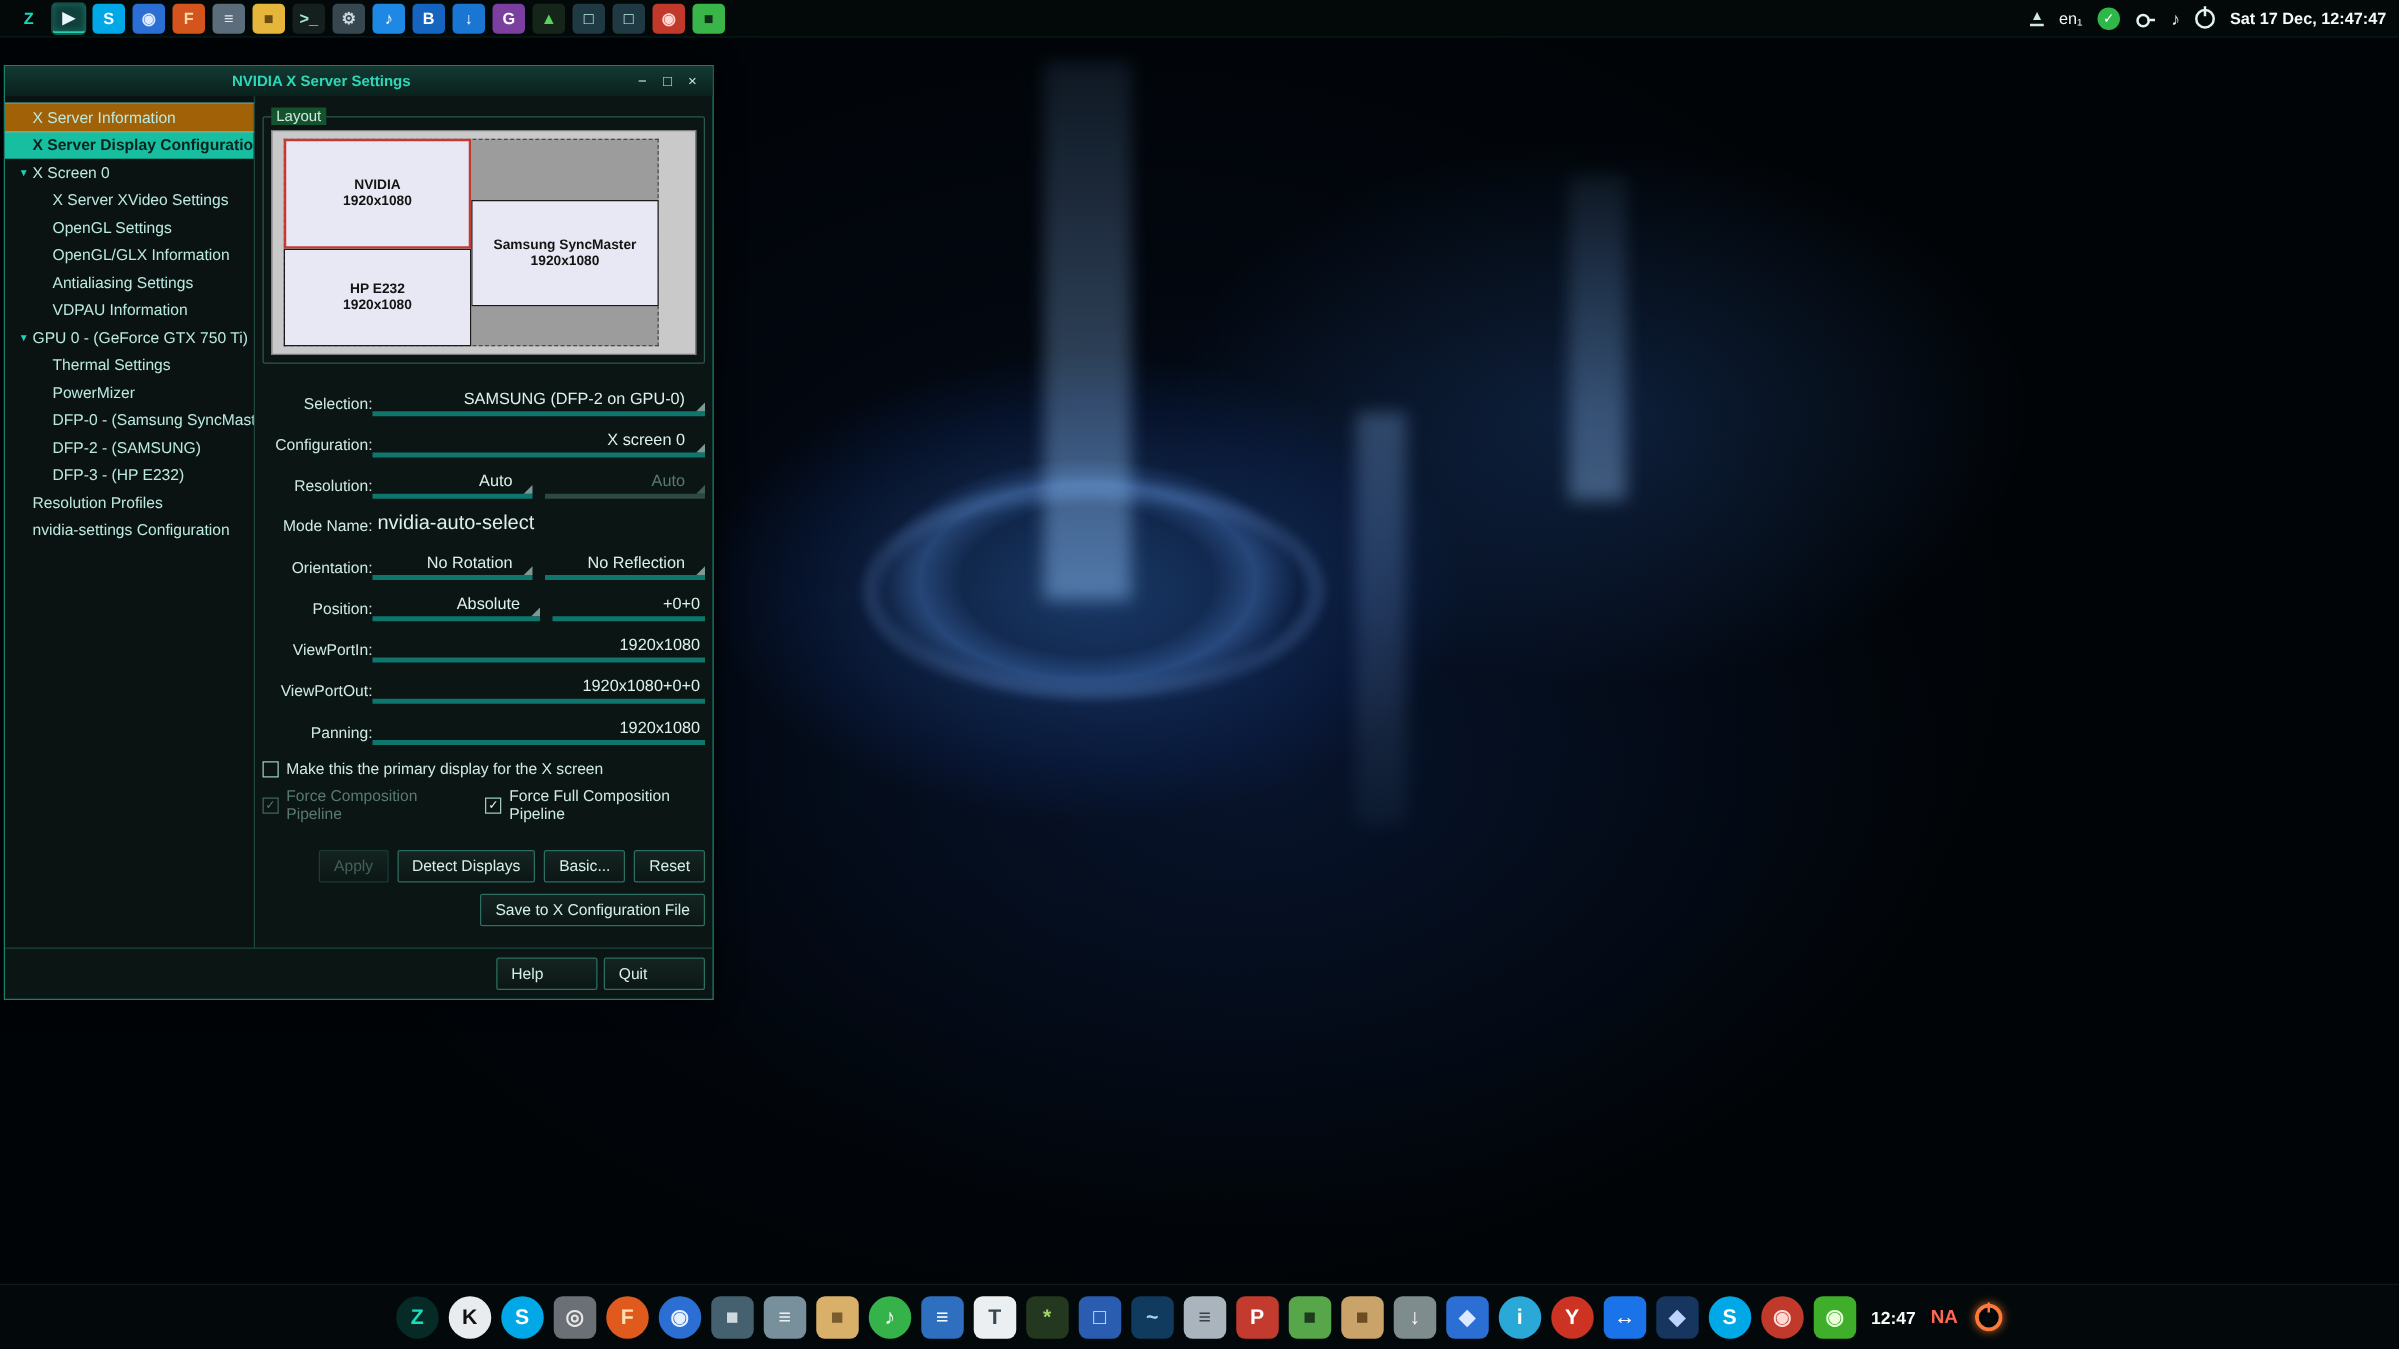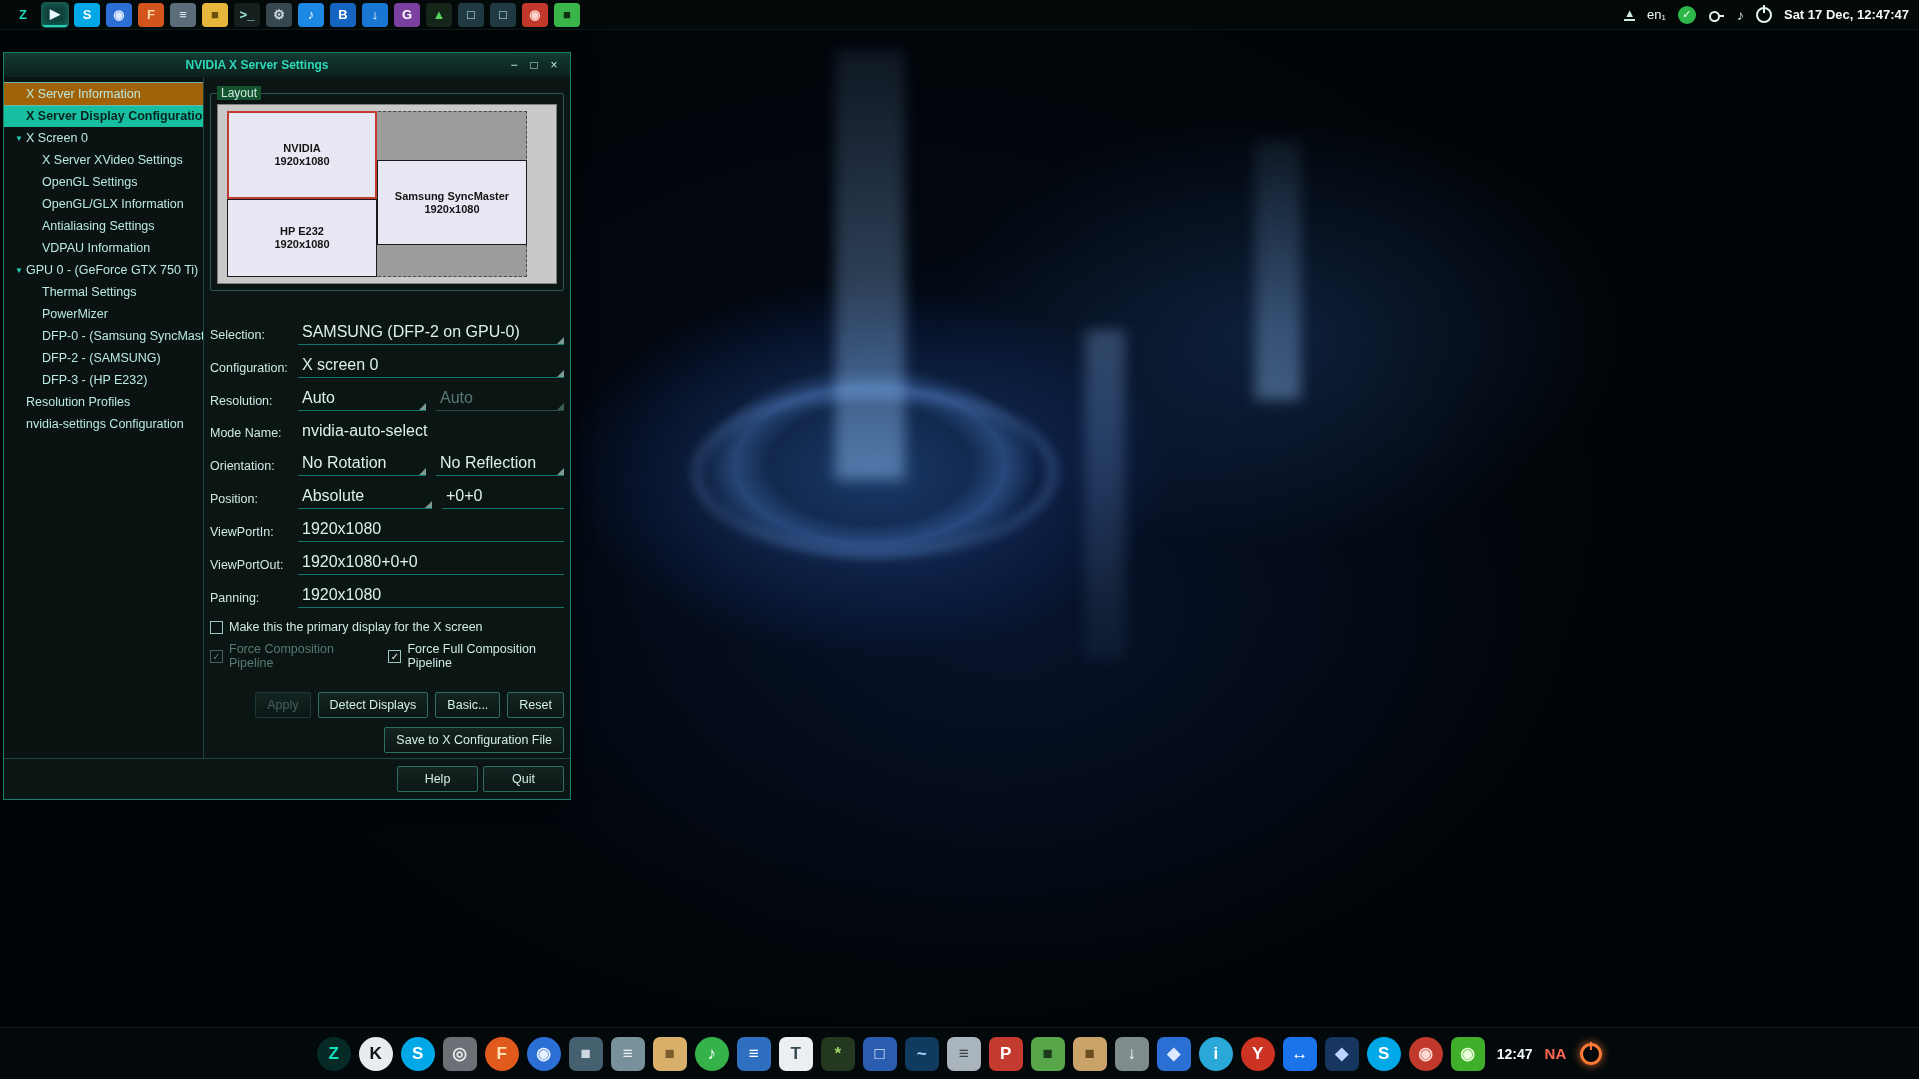--- a/index.html
+++ b/index.html
@@ -68,44 +68,44 @@
   .layout-box { margin-top:10px; border:1px solid #2b5850; border-radius:2px; position:relative; padding:10px 6px 6px 6px; flex:0 0 auto; }
   .layout-legend { position:absolute; top:-8px; left:6px; background:#14532d; padding:0 4px; font-size:12px; color:#cfeae3; }
   .board { background:#c9c9c9; border:1px solid #7f7f7f; height:180px; position:relative; }
   .dashed-rect { position:absolute; left:9px; top:6px; width:300px; height:166px; background:#9c9c9c; border:1px dashed #4a4a4a; }
   .monitor { position:absolute; background:#e8e8f4; border:1px solid #1a1a1a; display:flex; flex-direction:column; align-items:center; justify-content:center; font-size:11px; font-weight:bold; color:#141414; text-align:center; line-height:13px; }
   .monitor.sel { border:2px solid #c23b31; }
   .mon-samsung { left:9px; top:6px; width:150px; height:88px; }
   .mon-hp { left:9px; top:94px; width:150px; height:78px; }
   .mon-sync { left:159px; top:55px; width:150px; height:85px; }
 
-  .form { margin-top:30px; display:flex; flex-direction:column; gap:9px; flex:0 0 auto; }
+  .form { margin-top:18px; display:flex; flex-direction:column; gap:9px; flex:0 0 auto;text-align:right; }
   .frow { display:flex; align-items:flex-end; min-height:22px; }
   .flabel { width:88px; flex:0 0 auto; font-size:12.5px; color:#cfeae3; padding-bottom:3px; }
   .fvals { flex:1; display:flex; gap:10px; }
-  .combo, .entry { position:relative; font-size:16px; color:#dcf1ea; padding:2px 16px 3px 4px; border-bottom:1px solid #0f766e; flex:1; white-space:nowrap; cursor:default; }
+  .combo, .entry { position:relative; font-size:13px; color:#dcf1ea; padding:2px 16px 3px 4px; border-bottom:4px solid #0f766e; flex:1; white-space:nowrap; cursor:default; }
   .entry { padding-right:4px; }
   .combo::after { content:""; position:absolute; right:0; bottom:0; width:0; height:0; border-bottom:7px solid #7a9a93; border-left:7px solid transparent; }
   .combo.disabled { color:#587a72; border-bottom-color:#2c4a44; }
   .combo.disabled::after { border-bottom-color:#3f5c55; }
   .plain-val { font-size:16px; color:#dcf1ea; padding:2px 0 3px 4px; }
 
   .checks { margin-top:12px; flex:0 0 auto; }
   .chk-row { display:flex; gap:24px; margin-bottom:8px; }
   .chk { display:flex; align-items:center; gap:6px; font-size:12.5px; color:#cfeae3; cursor:default; }
   .chk .box { width:13px; height:13px; border:1px solid #9fcac0; display:flex; align-items:center; justify-content:center; font-size:10px; color:#eafaf5; background:transparent; flex:0 0 auto; }
   .chk.disabled { color:#587a72; }
   .chk.disabled .box { border-color:#44635c; color:#587a72; }
 
   .btn { background:linear-gradient(#142421,#0c1715); border:1px solid #2c6f62; border-radius:2px; color:#d4efe7; font-size:12.5px; padding:5px 11px; cursor:default; font-family:"Liberation Sans", sans-serif; }
   .btn.disabled { color:#44615b; border-color:#1d3a35; }
   .action-row { margin-top:14px; display:flex; justify-content:flex-end; gap:7px; flex:0 0 auto; }
   .save-row { margin-top:9px; display:flex; justify-content:flex-end; flex:0 0 auto; }
   .win-footer { flex:0 0 auto; border-top:1px solid #1d453e; padding:7px 6px; display:flex; justify-content:flex-end; gap:5px; }
-  .win-footer .btn { width:81px; text-align:center; }
+  .win-footer .btn { width:81px; text-align:left; }
 
   
   .dock { position:absolute; left:0; bottom:0; width:1919px; height:52px; background:rgba(3,10,11,0.92); border-top:1px solid #0c1c1a; display:flex; align-items:center; justify-content:center; gap:8px; z-index:50; }
   .dock-icon { width:34px; height:34px; border-radius:7px; display:flex; align-items:center; justify-content:center; font-size:17px; font-weight:bold; cursor:default; }
   .dock-icon.round { border-radius:50%; }
   .dock-clock { color:#f3fbf8; font-size:14px; font-weight:bold; margin:0 4px; }
   .dock-badge { color:#ff6655; font-size:15px; font-weight:bold; margin-right:6px; }
   .dock .power-ring { width:22px; height:22px; border-width:3px; }
 </style>
 </head>

